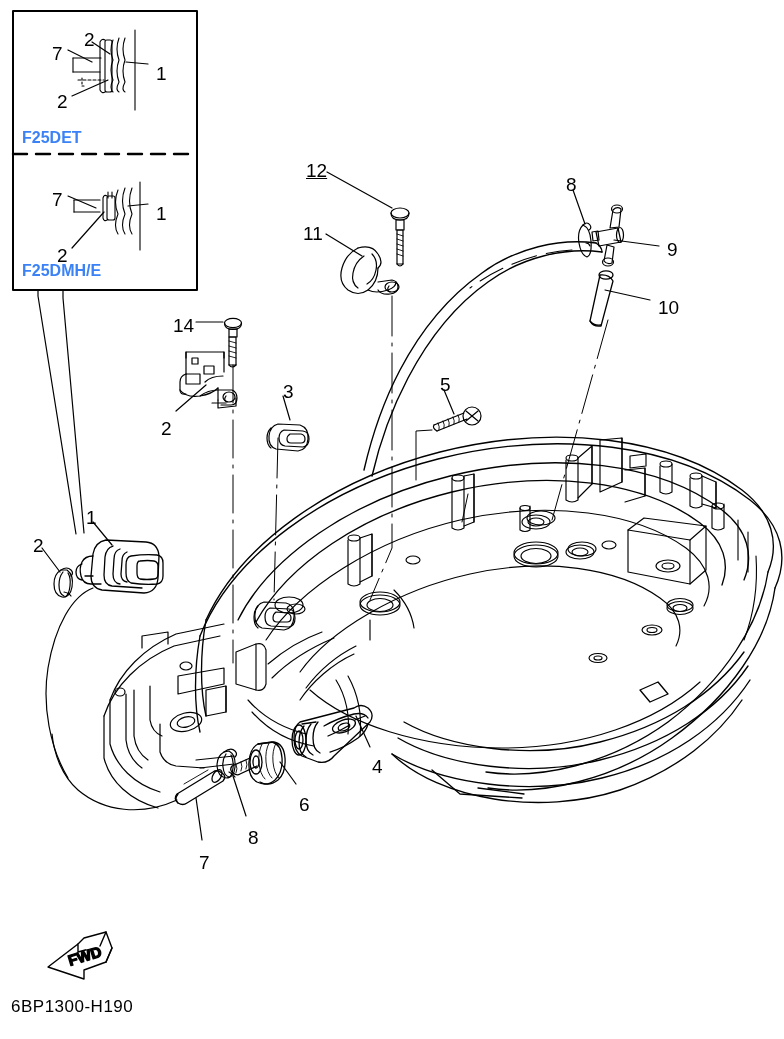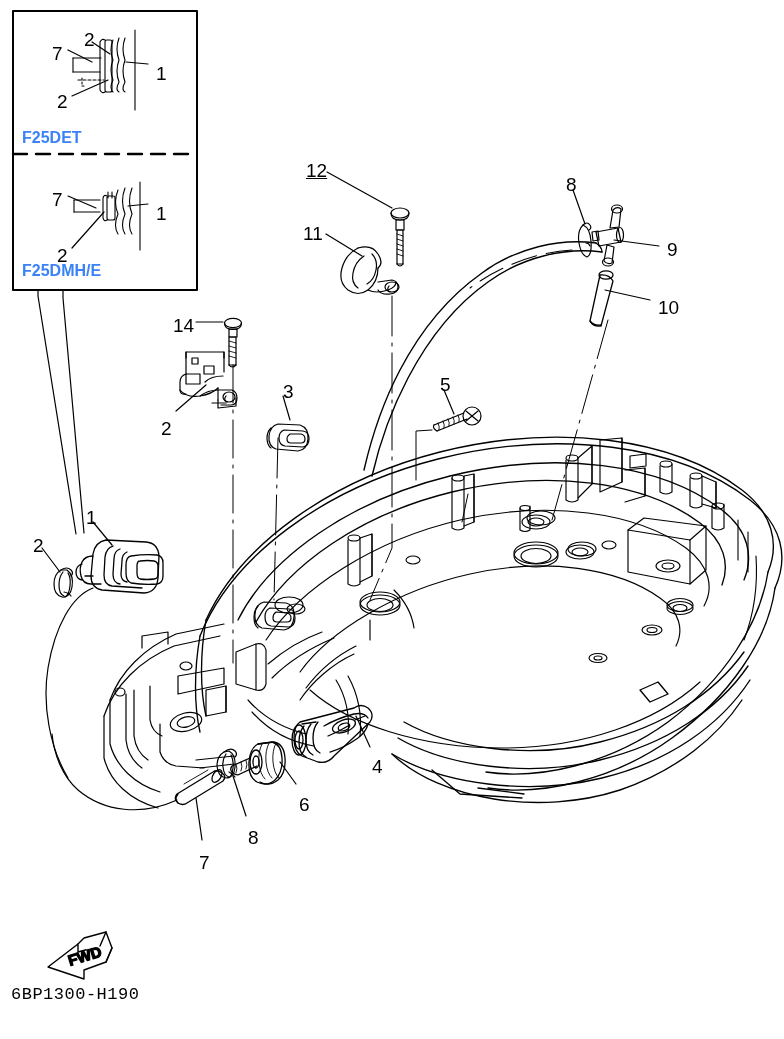--- a/index.html
+++ b/index.html
@@ -39,25 +39,26 @@
   .variant-label {
     position: absolute;
     font-family: "Liberation Sans", sans-serif;
     font-size: 16px;
     font-weight: bold;
     color: #3b82f6;
     white-space: nowrap;
   }
   .partnumber {
     position: absolute;
-    font-family: Liberation Mono, monospace;
+    font-family: Liberation Sans, sans-serif;
     font-size: 17px;
     letter-spacing: 0.5px;
     color: #000000;
     white-space: nowrap;
+    margin-top: 12px;
   }
   .fwd-text {
     font-family: "Liberation Sans", sans-serif;
     font-size: 15px;
     font-weight: bold;
     fill: #000000;
   }
 </style>
 </head>
 <body>

